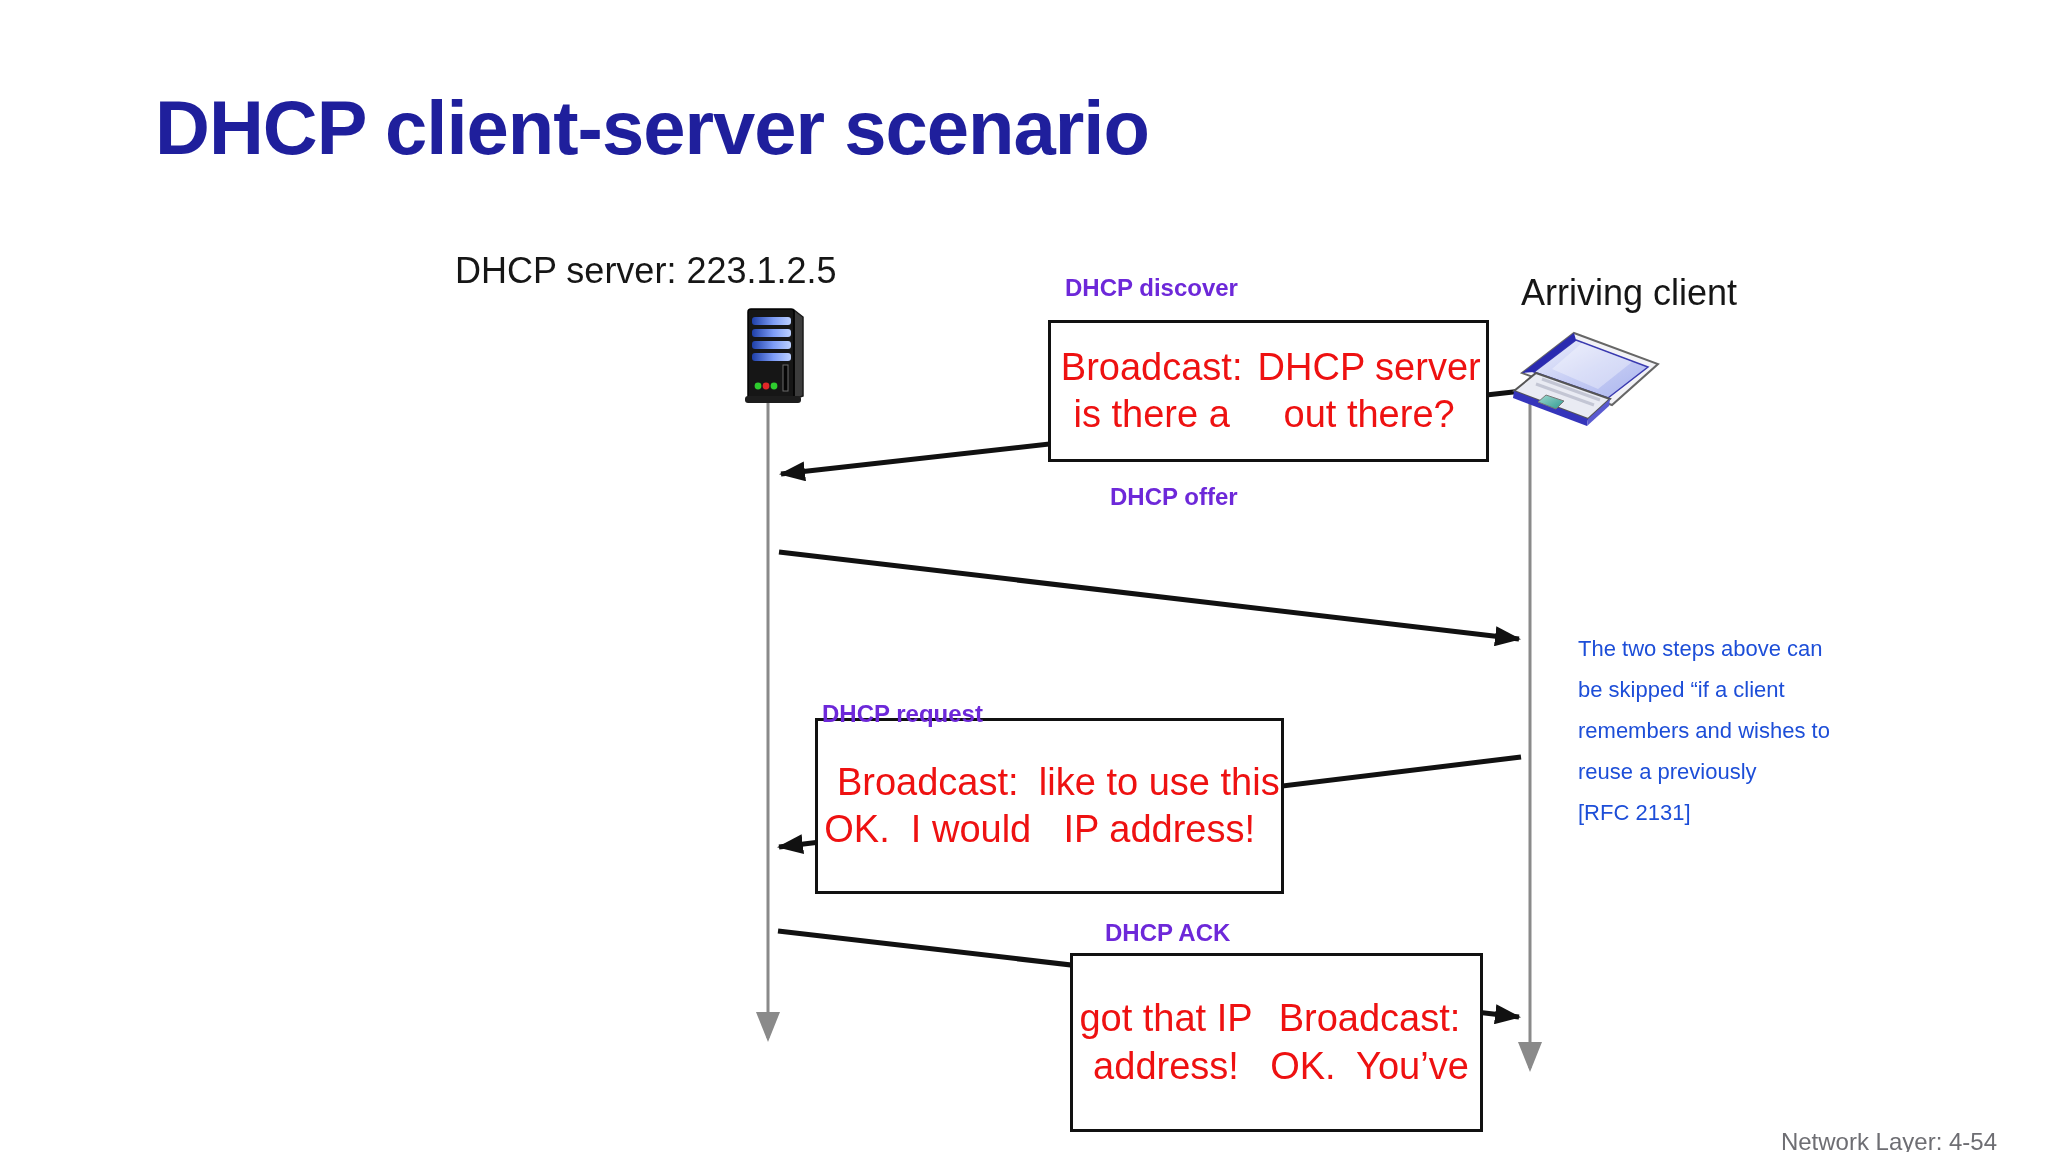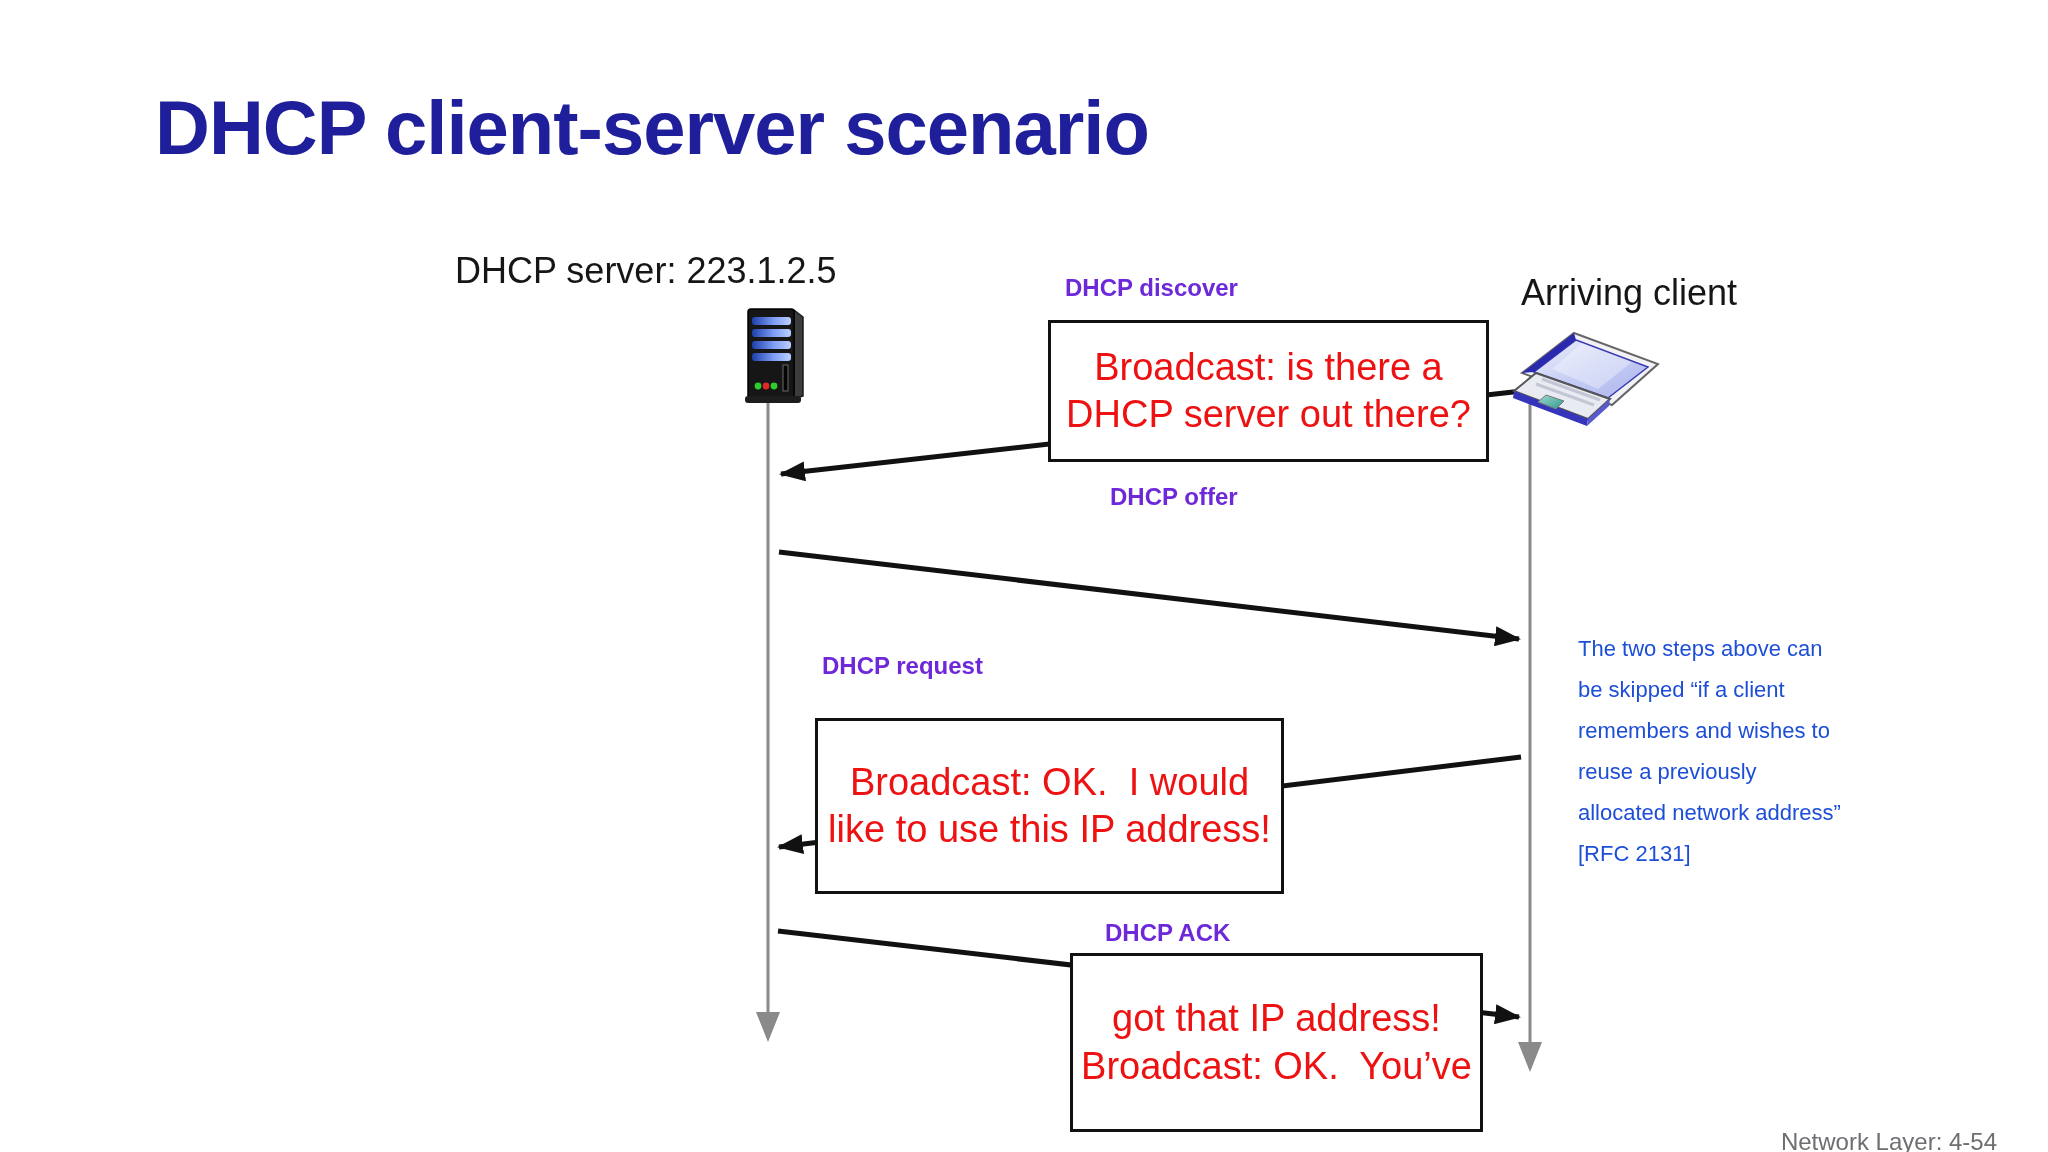--- a/index.html
+++ b/index.html
@@ -13,21 +13,21 @@
     left:155px;top:56px;font-size:76px;letter-spacing:-1px;
     color:#1f1f9c;font-weight:600;z-index:3;
   }
   
   .actor-label{font-size:36px;color:#161616;z-index:3;white-space:nowrap;}
   
   .msg-label{font-size:24px;font-weight:bold;color:#6d28d9;z-index:4;white-space:nowrap;}
   
   .msg-box{
     background:#fff;border:3px solid #111;z-index:2;
-    display:flex;flex-direction:column;align-items:center;justify-content:center;
+    display:flex;align-items:center;justify-content:center;
   }
   .msg-line{
     color:#ee1111;font-size:38px;line-height:1.24;white-space:pre-wrap;
     text-align:center;
   }
   .faded-hint{
     color:#d6d6d6;font-size:20px;letter-spacing:7px;line-height:1;
     margin-top:2px;white-space:pre;
   }
   
@@ -122,36 +122,35 @@
   </div>
 
   <div class="abs msg-label" style="left:1065px;top:246px;">DHCP discover</div>
   <div class="abs msg-box" style="left:1048px;top:292px;width:435px;height:136px;">
     <div class="msg-line">Broadcast: is there a</div>
     <div class="msg-line">DHCP server out there?</div>
   </div>
 
   <div class="abs msg-label" style="left:1110px;top:455px;">DHCP offer</div>
 
-  <div class="abs msg-label" style="left:822px;top:624px;">DHCP request</div>
+  <div class="abs msg-label" style="left:822px;top:672px;">DHCP request</div>
   <div class="abs msg-box" style="left:815px;top:690px;width:463px;height:170px;">
     <div class="msg-line">Broadcast: OK.  I would</div>
     <div class="msg-line">like to use this IP address!</div>
   </div>
 
   <div class="abs msg-label" style="left:1105px;top:891px;">DHCP ACK</div>
   <div class="abs msg-box" style="left:1070px;top:925px;width:407px;height:173px;">
     <div class="msg-line">got that IP address!</div>
     <div class="msg-line">Broadcast: OK.  You’ve</div>
   </div>
 
   <div class="abs note">
     <div class="note-line">The two steps above can</div>
     <div class="note-line">be skipped “if a client</div>
     <div class="note-line">remembers and wishes to</div>
     <div class="note-line">reuse a previously</div>
-    <div class="note-line">allocated network address”</div>
     <div class="note-line">[RFC 2131]</div>
   </div>
 
   <div class="abs footer">Network Layer: 4-54</div>
 
 </div>
 
 </body></html>

